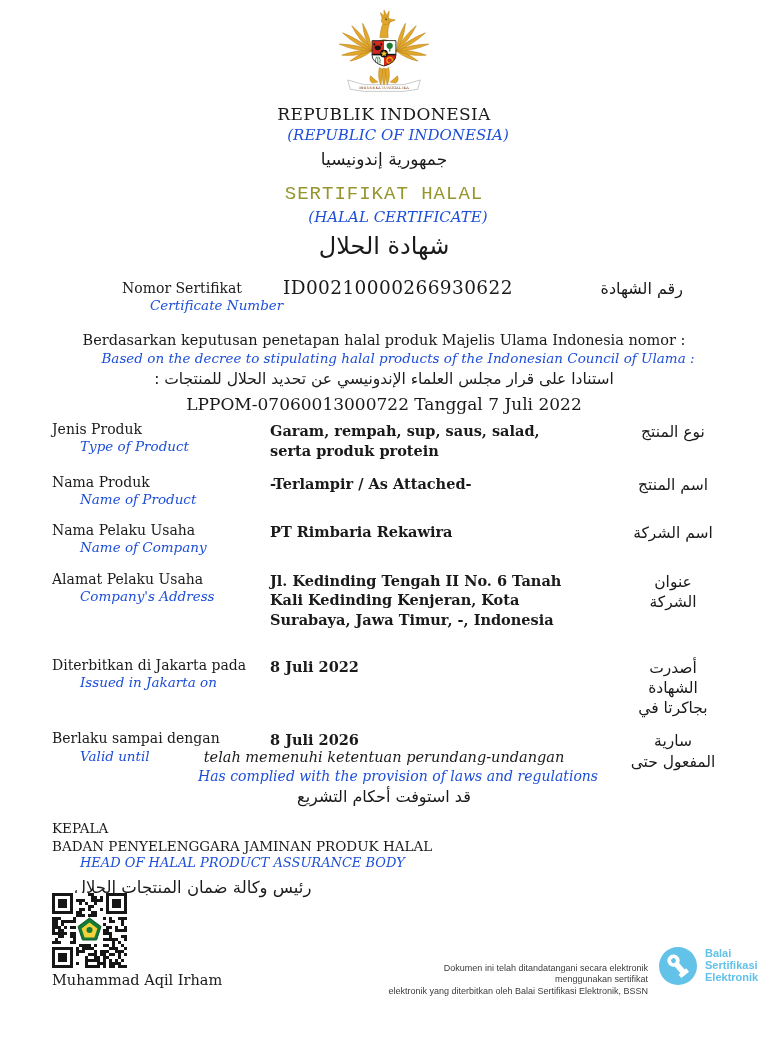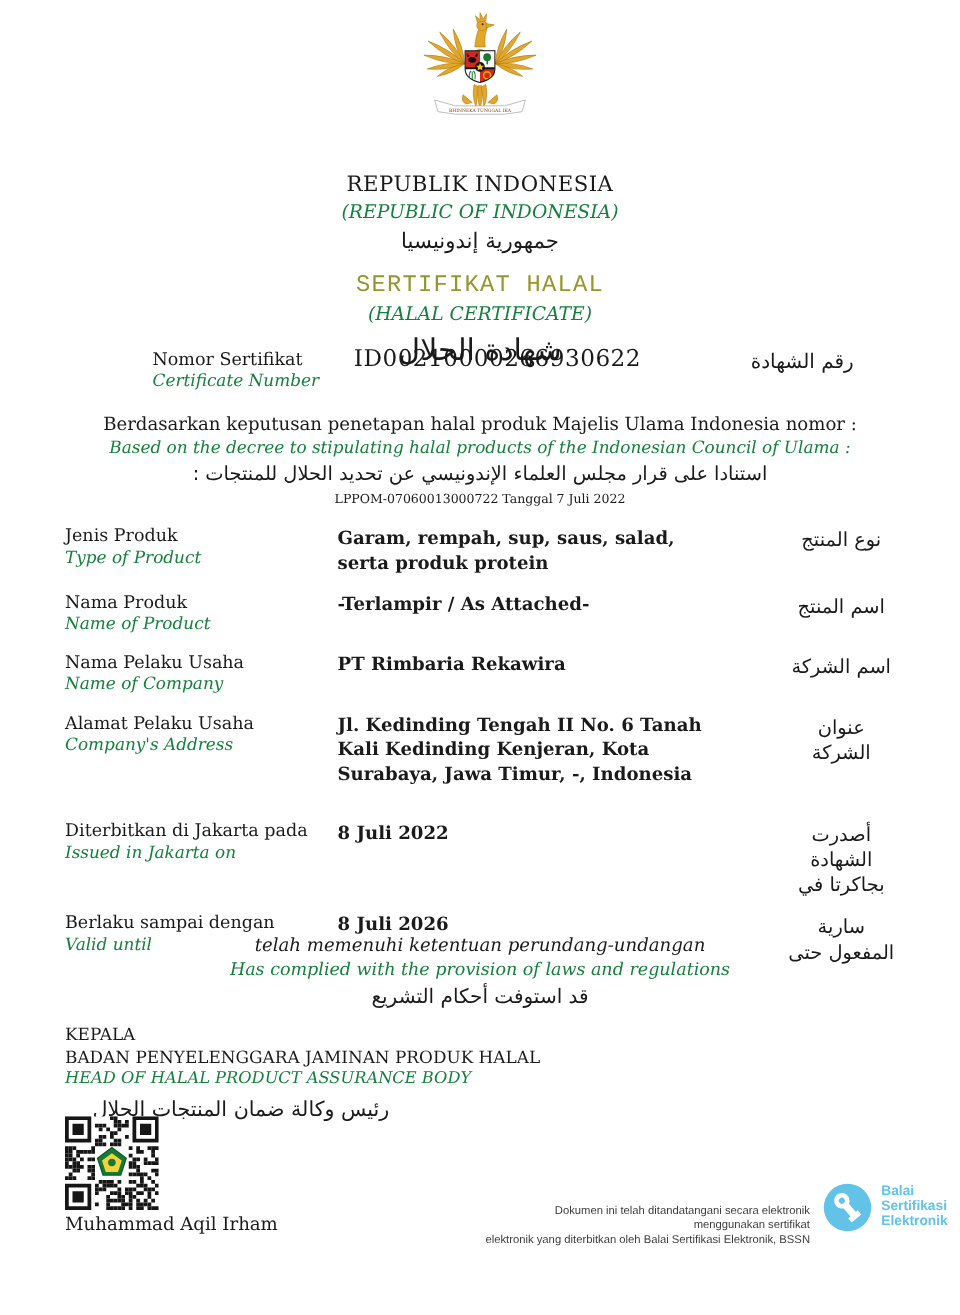--- a/index.html
+++ b/index.html
@@ -5,47 +5,47 @@
   html,body{margin:0;padding:0;background:#888;}
   .page{
     position:relative;
     width:768px;height:1052px;
     margin:0 auto;
     background:#ffffff;
     font-family:"DejaVu Serif","Liberation Serif",serif;
     color:#1a1a1a;
     overflow:hidden;
   }
-  .green{color:#15803d;font-style:italic;}
+  .green{color:#1d4ed8;font-style:italic;padding-left:28px;}
   .olive{color:#96962f;font-family:Liberation Mono, monospace;}
   .ar{font-family:"DejaVu Sans","Liberation Sans",sans-serif;direction:rtl;}
 
   
   .emblem{position:absolute;top:3px;left:50%;transform:translateX(-50%);}
   .header-text{position:absolute;top:104px;left:0;width:768px;text-align:center;line-height:1.25;}
-  .ht-country{font-size:17px;letter-spacing:.4px;margin-top:34px;}
+  .ht-country{font-size:17px;letter-spacing:.4px;}
   .ht-country-en{font-size:15px;margin-top:1px;}
   .ht-country-ar{font-size:17px;margin-top:4px;}
   .ht-title{font-size:19px;letter-spacing:1px;margin-top:13px;}
   .ht-title-en{font-size:15px;margin-top:1px;}
   .ht-title-ar{font-size:24px;margin-top:6px;line-height:1.1;}
 
   
   .certnum{position:absolute;top:277px;left:0;width:768px;height:44px;}
   .cn-label{position:absolute;left:122px;top:2px;font-size:14px;line-height:1.3;}
   .cn-label .sub{font-size:13.5px;}
   .cn-value{position:absolute;left:283px;top:0;font-size:18.5px;letter-spacing:.4px;}
   .cn-ar{position:absolute;right:85px;top:2px;font-size:16px;}
 
   
   .decree{position:absolute;top:331px;left:0;width:768px;text-align:center;line-height:1.28;}
   .decree .l1{font-size:14.5px;}
   .decree .l2{font-size:13.5px;}
   .decree .l3{font-size:15.5px;margin-top:3px;}
-  .decree .l4{font-size:10px;margin-top:4px;}
+  .decree .l4{font-size:17px;margin-top:4px;}
 
   
   .rows{position:absolute;left:0;width:768px;}
   .rows.details{top:420px;}
   .rows.validity{top:656px;}
   .row{display:flex;padding:0 52px;margin-bottom:11px;align-items:flex-start;}
   .c-label{width:218px;flex:none;font-size:14px;line-height:1.3;}
   .c-label .sub{font-size:13.5px;}
   .c-value{width:312px;flex:none;font-size:14.5px;line-height:1.35;padding-top:1px;font-weight:bold;}
   .c-ar{flex:1;text-align:center;font-size:15.5px;padding-top:2px;line-height:1.3;margin-left:48px;}

